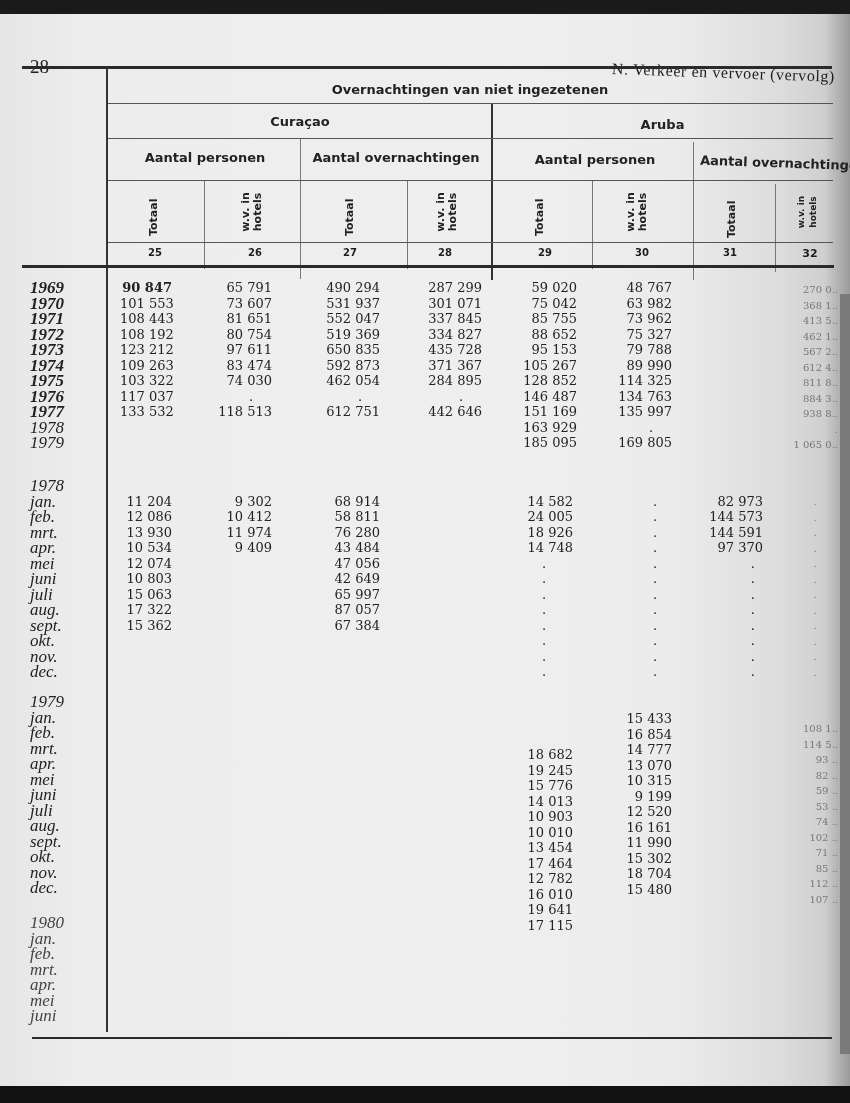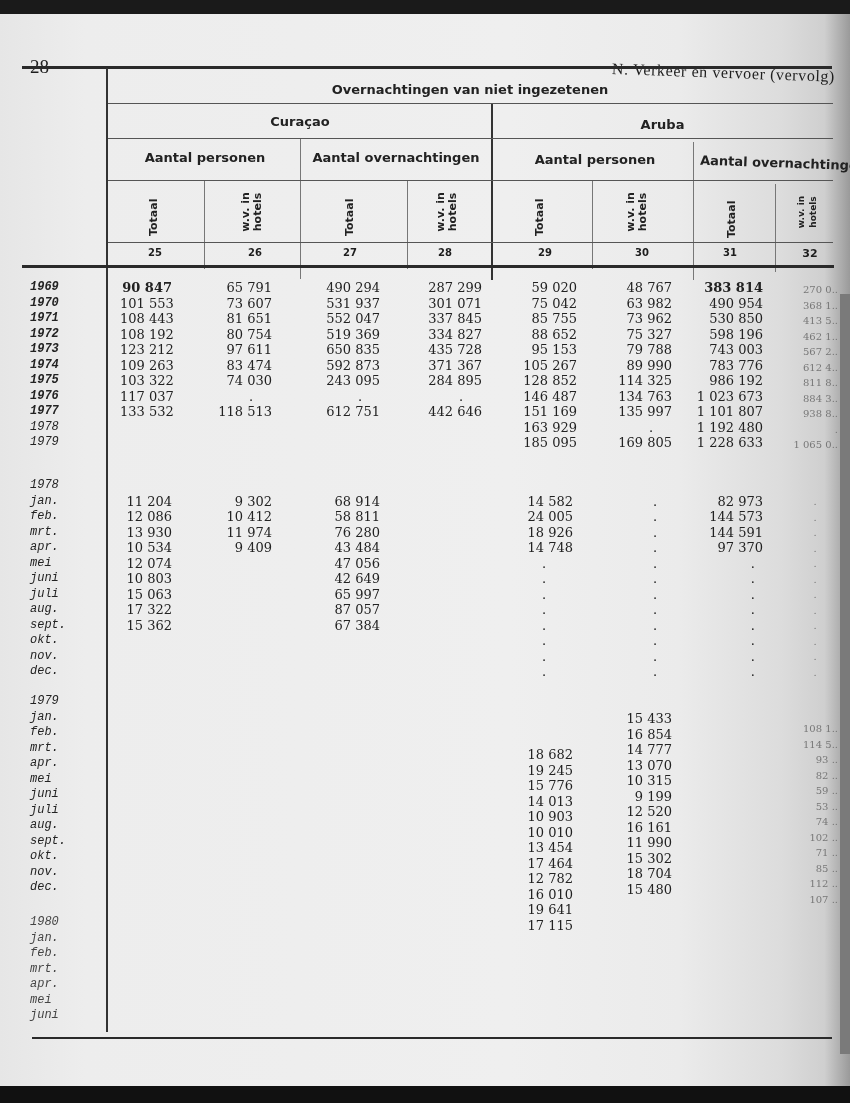--- a/index.html
+++ b/index.html
@@ -17,21 +17,21 @@
   .bottomband { position:absolute; left:0; top:1086px; width:850px; height:17px; background:#111; }
   .page-number { position:absolute; left:30px; top:42px; font-size:19px; font-family:"Liberation Serif", serif; }
   .running-head { position:absolute; left:612px; top:46px; font-size:16px; font-family:"Liberation Serif", serif; letter-spacing:0.6px; white-space:nowrap; transform:rotate(2deg); transform-origin:left center; }
   .hline { position:absolute; height:0; border-top:3px solid #2a2a2a; }
   .thin { position:absolute; height:0; border-top:1px solid #555; }
   .vline { position:absolute; width:0; border-left:2px solid #333; }
   .vthin { position:absolute; width:0; border-left:1px solid #777; }
   .hdr { position:absolute; font-family:"DejaVu Sans", sans-serif; font-size:13px; font-weight:bold; color:#222; white-space:nowrap; text-align:center; }
   .rot { position:absolute; font-family:"DejaVu Sans", sans-serif; font-size:11px; font-weight:bold; color:#222; transform:rotate(-90deg); transform-origin:left top; white-space:nowrap; line-height:12px; text-align:center; }
   .colnum { position:absolute; top:233px; font-family:"DejaVu Sans", sans-serif; font-size:10px; font-weight:bold; width:60px; text-align:center; }
-  .rowlabel { position:absolute; left:30px; font-style:italic; font-size:12px; line-height:15.5px; font-family:Liberation Mono, monospace; color:#222; }
+  .rowlabel { position:absolute; left:30px; font-style:italic; font-size:17px; line-height:15.5px; font-family:Liberation Serif, serif; color:#222; }
   .col { position:absolute; font-size:13px; line-height:15.5px; text-align:right; font-family:"DejaVu Serif", serif; color:#222; }
   .col div { height:15.5px; white-space:nowrap; }
   .faint { color:#777; font-size:10px; }
   .ghost { position:absolute; left:840px; top:280px; width:10px; height:760px; background:#7a7a7a; }
 </style>
 </head>
 <body>
 
 <div class="topband"></div>
 <div class="page">
@@ -126,21 +126,21 @@
       <div></div>
       <div></div>
   </div>
   <div class="col" style="left:320px; width:60px; top:266px;">
     <div>490 294</div>
       <div>531 937</div>
       <div>552 047</div>
       <div>519 369</div>
       <div>650 835</div>
       <div>592 873</div>
-      <div>243 095</div>
+      <div>462 054</div>
       <div style="text-align:center;padding-left:20px">.</div>
       <div>612 751</div>
       <div></div>
       <div></div>
   </div>
   <div class="col" style="left:420px; width:62px; top:266px;">
     <div>287 299</div>
       <div>301 071</div>
       <div>337 845</div>
       <div>334 827</div>
@@ -170,33 +170,20 @@
       <div>63 982</div>
       <div>73 962</div>
       <div>75 327</div>
       <div>79 788</div>
       <div>89 990</div>
       <div>114 325</div>
       <div>134 763</div>
       <div>135 997</div>
       <div style="text-align:center;padding-left:20px">.</div>
       <div>169 805</div>
-  </div>
-  <div class="col" style="left:690px; width:73px; top:266px;">
-    <div style="font-weight:bold">383 814</div>
-      <div>490 954</div>
-      <div>530 850</div>
-      <div>598 196</div>
-      <div>743 003</div>
-      <div>783 776</div>
-      <div>986 192</div>
-      <div>1 023 673</div>
-      <div>1 101 807</div>
-      <div>1 192 480</div>
-      <div>1 228 633</div>
   </div>
   <div class="col faint" style="left:790px; width:48px; top:268px; line-height:15.5px;">
     <div>270 0..</div>
       <div>368 1..</div>
       <div>413 5..</div>
       <div>462 1..</div>
       <div>567 2..</div>
       <div>612 4..</div>
       <div>811 8..</div>
       <div>884 3..</div>

